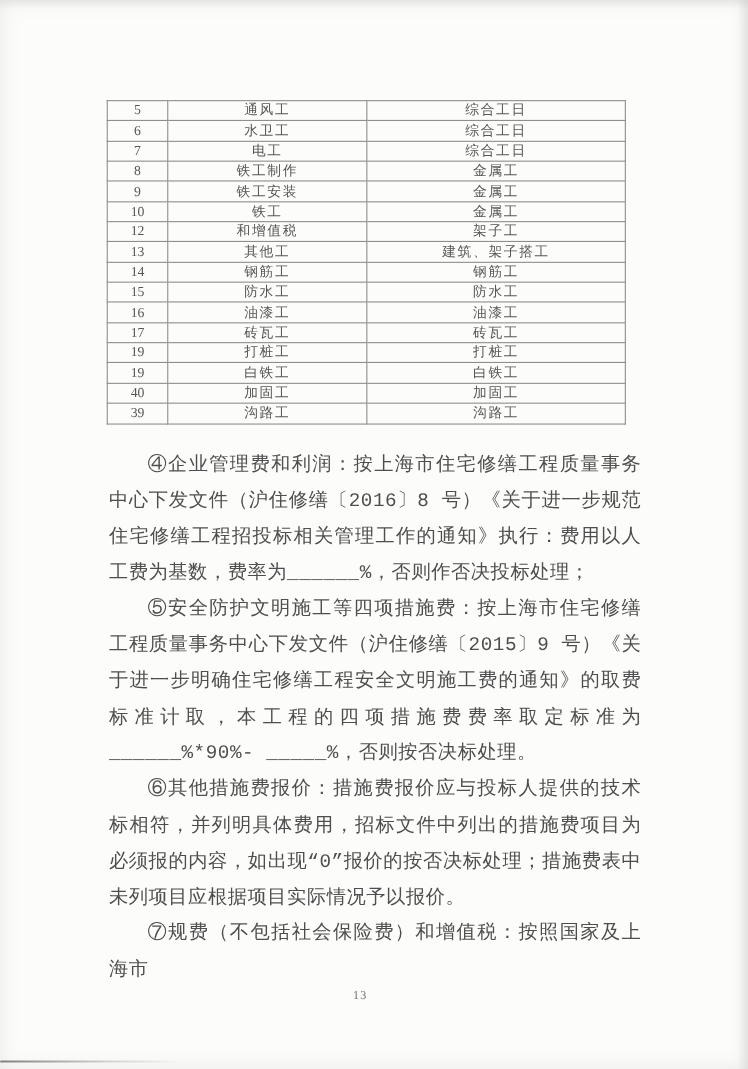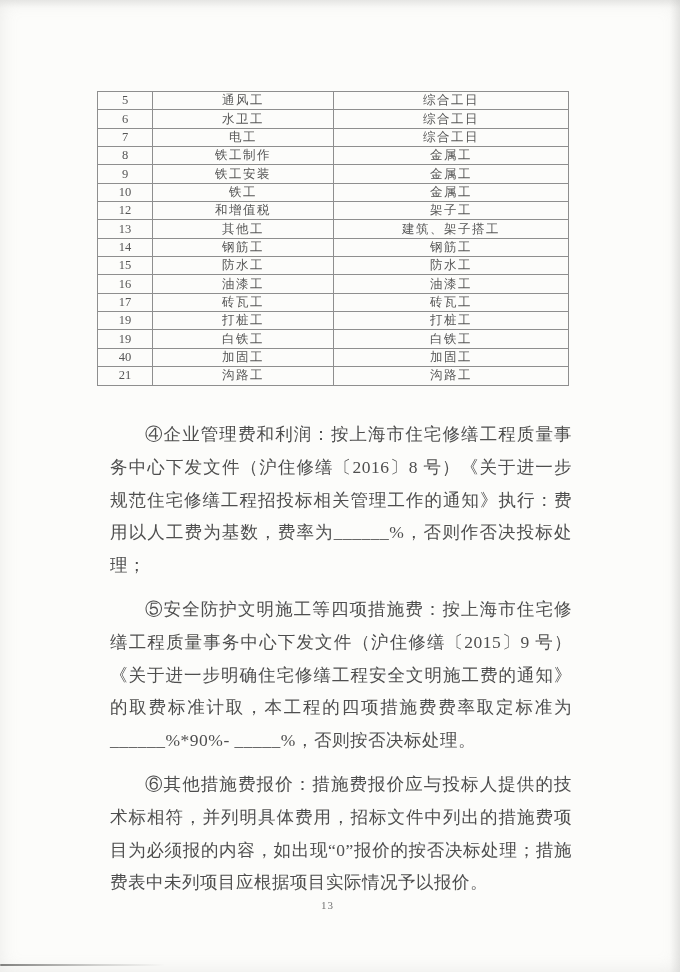--- a/index.html
+++ b/index.html
@@ -48,21 +48,22 @@
     left: 99px;
     width: 484px;
     font-size: 17.5px;
     line-height: 32.8px;
     color: #4e4e4e;
     letter-spacing: 0.5px;
     text-align: justify;
   }
   .body-text p {
     text-indent: 2em;
-    margin: 11px;
+    margin: 0;
+    font-family: Liberation Mono, monospace;
   }
   
   .page-number {
     position: absolute;
     top: 899px;
     left: 0;
     width: 655px;
     text-align: center;
     font-size: 11px;
     color: #737373;
@@ -174,31 +175,32 @@
             <td class="num">19</td>
             <td>白铁工</td>
             <td>白铁工</td>
           </tr>
           <tr>
             <td class="num">40</td>
             <td>加固工</td>
             <td>加固工</td>
           </tr>
           <tr>
-            <td class="num">21</td>
+            <td class="num">39</td>
             <td>沟路工</td>
             <td>沟路工</td>
           </tr>
         </tbody>
     </table>
   </div>
 
   <div class="body-text">
       <p>④企业管理费和利润：按上海市住宅修缮工程质量事务中心下发文件（沪住修缮〔2016〕8 号）《关于进一步规范住宅修缮工程招投标相关管理工作的通知》执行：费用以人工费为基数，费率为______%，否则作否决投标处理；</p>
       <p>⑤安全防护文明施工等四项措施费：按上海市住宅修缮工程质量事务中心下发文件（沪住修缮〔2015〕9 号）《关于进一步明确住宅修缮工程安全文明施工费的通知》的取费标准计取，本工程的四项措施费费率取定标准为______%*90%- _____%，否则按否决标处理。</p>
       <p>⑥其他措施费报价：措施费报价应与投标人提供的技术标相符，并列明具体费用，招标文件中列出的措施费项目为必须报的内容，如出现“0”报价的按否决标处理；措施费表中未列项目应根据项目实际情况予以报价。</p>
+      <p>⑦规费（不包括社会保险费）和增值税：按照国家及上海市</p>
     </div>
 
   <div class="page-number">13</div>
 
   <div class="scan-line-bottom"></div>
 
 </div>
 
 </body></html>

